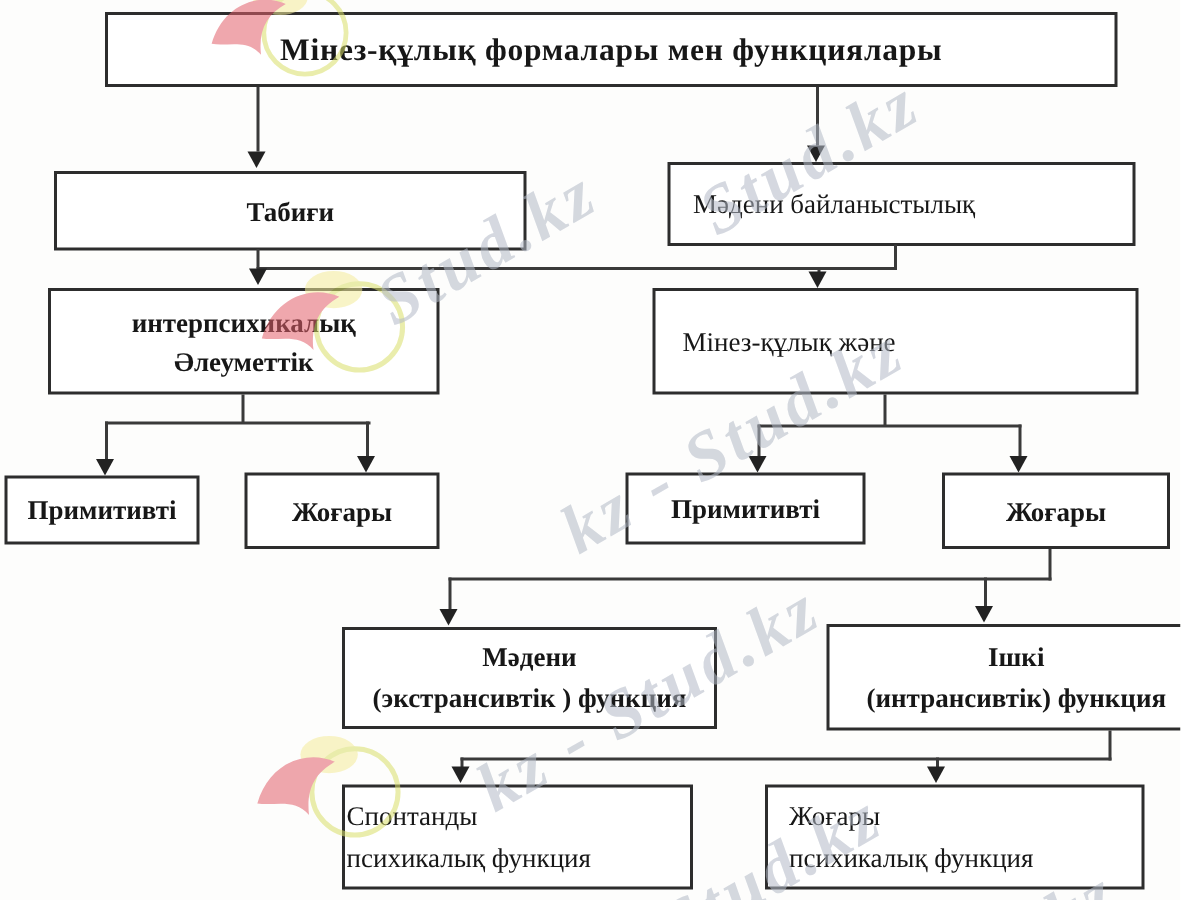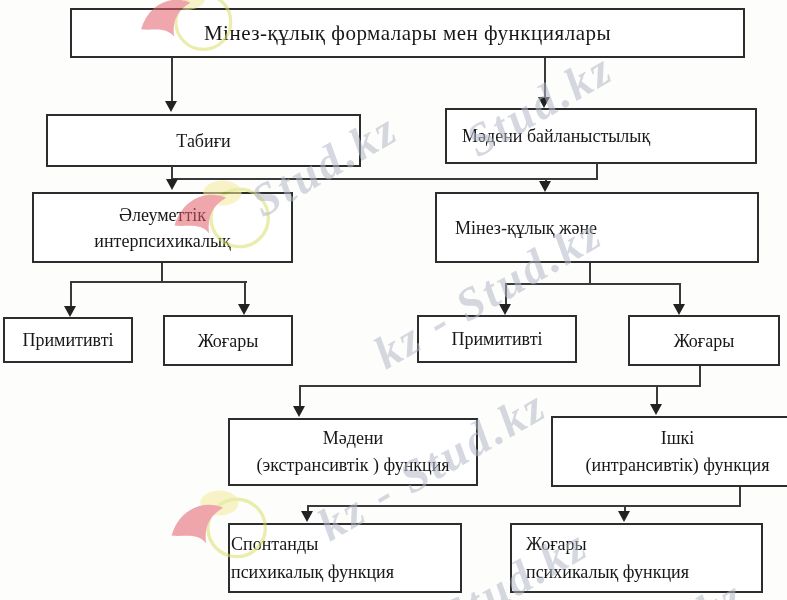--- a/index.html
+++ b/index.html
@@ -5,21 +5,21 @@
   html,body{margin:0;padding:0;background:#ffffff;}
   .canvas{
     position:relative;width:787px;height:600px;overflow:hidden;
     background:#fdfdfc;font-family:"Liberation Serif", serif;color:#171717;
   }
   .box{
     position:absolute;border:2px solid #2d2d2d;background:#ffffff;
     display:flex;flex-direction:column;justify-content:center;
     font-size:18px;line-height:26px;box-sizing:border-box;
   }
-  .box.center{align-items:center;text-align:center;}
+  .box.center{align-items:center;text-align:center;font-weight:bold;}
   .box.left{align-items:flex-start;text-align:left;}
   .box .ln{display:block;}
   .title-box{font-size:21px;letter-spacing:0.5px;}
   .vl{position:absolute;width:2px;background:#3a3a3a;}
   .hl{position:absolute;height:2px;background:#3a3a3a;}
   .arr{
     position:absolute;width:0;height:0;
     border-left:6px solid transparent;border-right:6px solid transparent;
     border-top:11px solid #222222;
   }
@@ -34,31 +34,31 @@
 </style>
 </head>
 <body>
 
 <div class="canvas">
 
   <div class="box center title-box" style="left:70px;top:8px;width:675px;height:50px;">
     <span class="ln">Мінез-құлық формалары мен функциялары</span>
   </div>
 
-  <div class="box center" style="left:46px;top:114px;width:315px;height:53px;">
+  <div class="box center" style="left:36px;top:114px;width:315px;height:53px;">
     <span class="ln">Табиғи</span>
   </div>
 
   <div class="box left" style="left:445px;top:108px;width:312px;height:56px;padding-left:15px;">
     <span class="ln">Мәдени байланыстылық</span>
   </div>
 
   <div class="box center" style="left:32px;top:192px;width:261px;height:71px;">
+    <span class="ln">интерпсихикалық</span>
     <span class="ln">Әлеуметтік</span>
-    <span class="ln">интерпсихикалық</span>
   </div>
 
   <div class="box left" style="left:435px;top:192px;width:324px;height:71px;padding-left:18px;gap:20px;">
     <span class="ln">Мінез-құлық және</span>
   </div>
 
   <div class="box center" style="left:3px;top:317px;width:130px;height:46px;">
     <span class="ln">Примитивті</span>
   </div>
 

